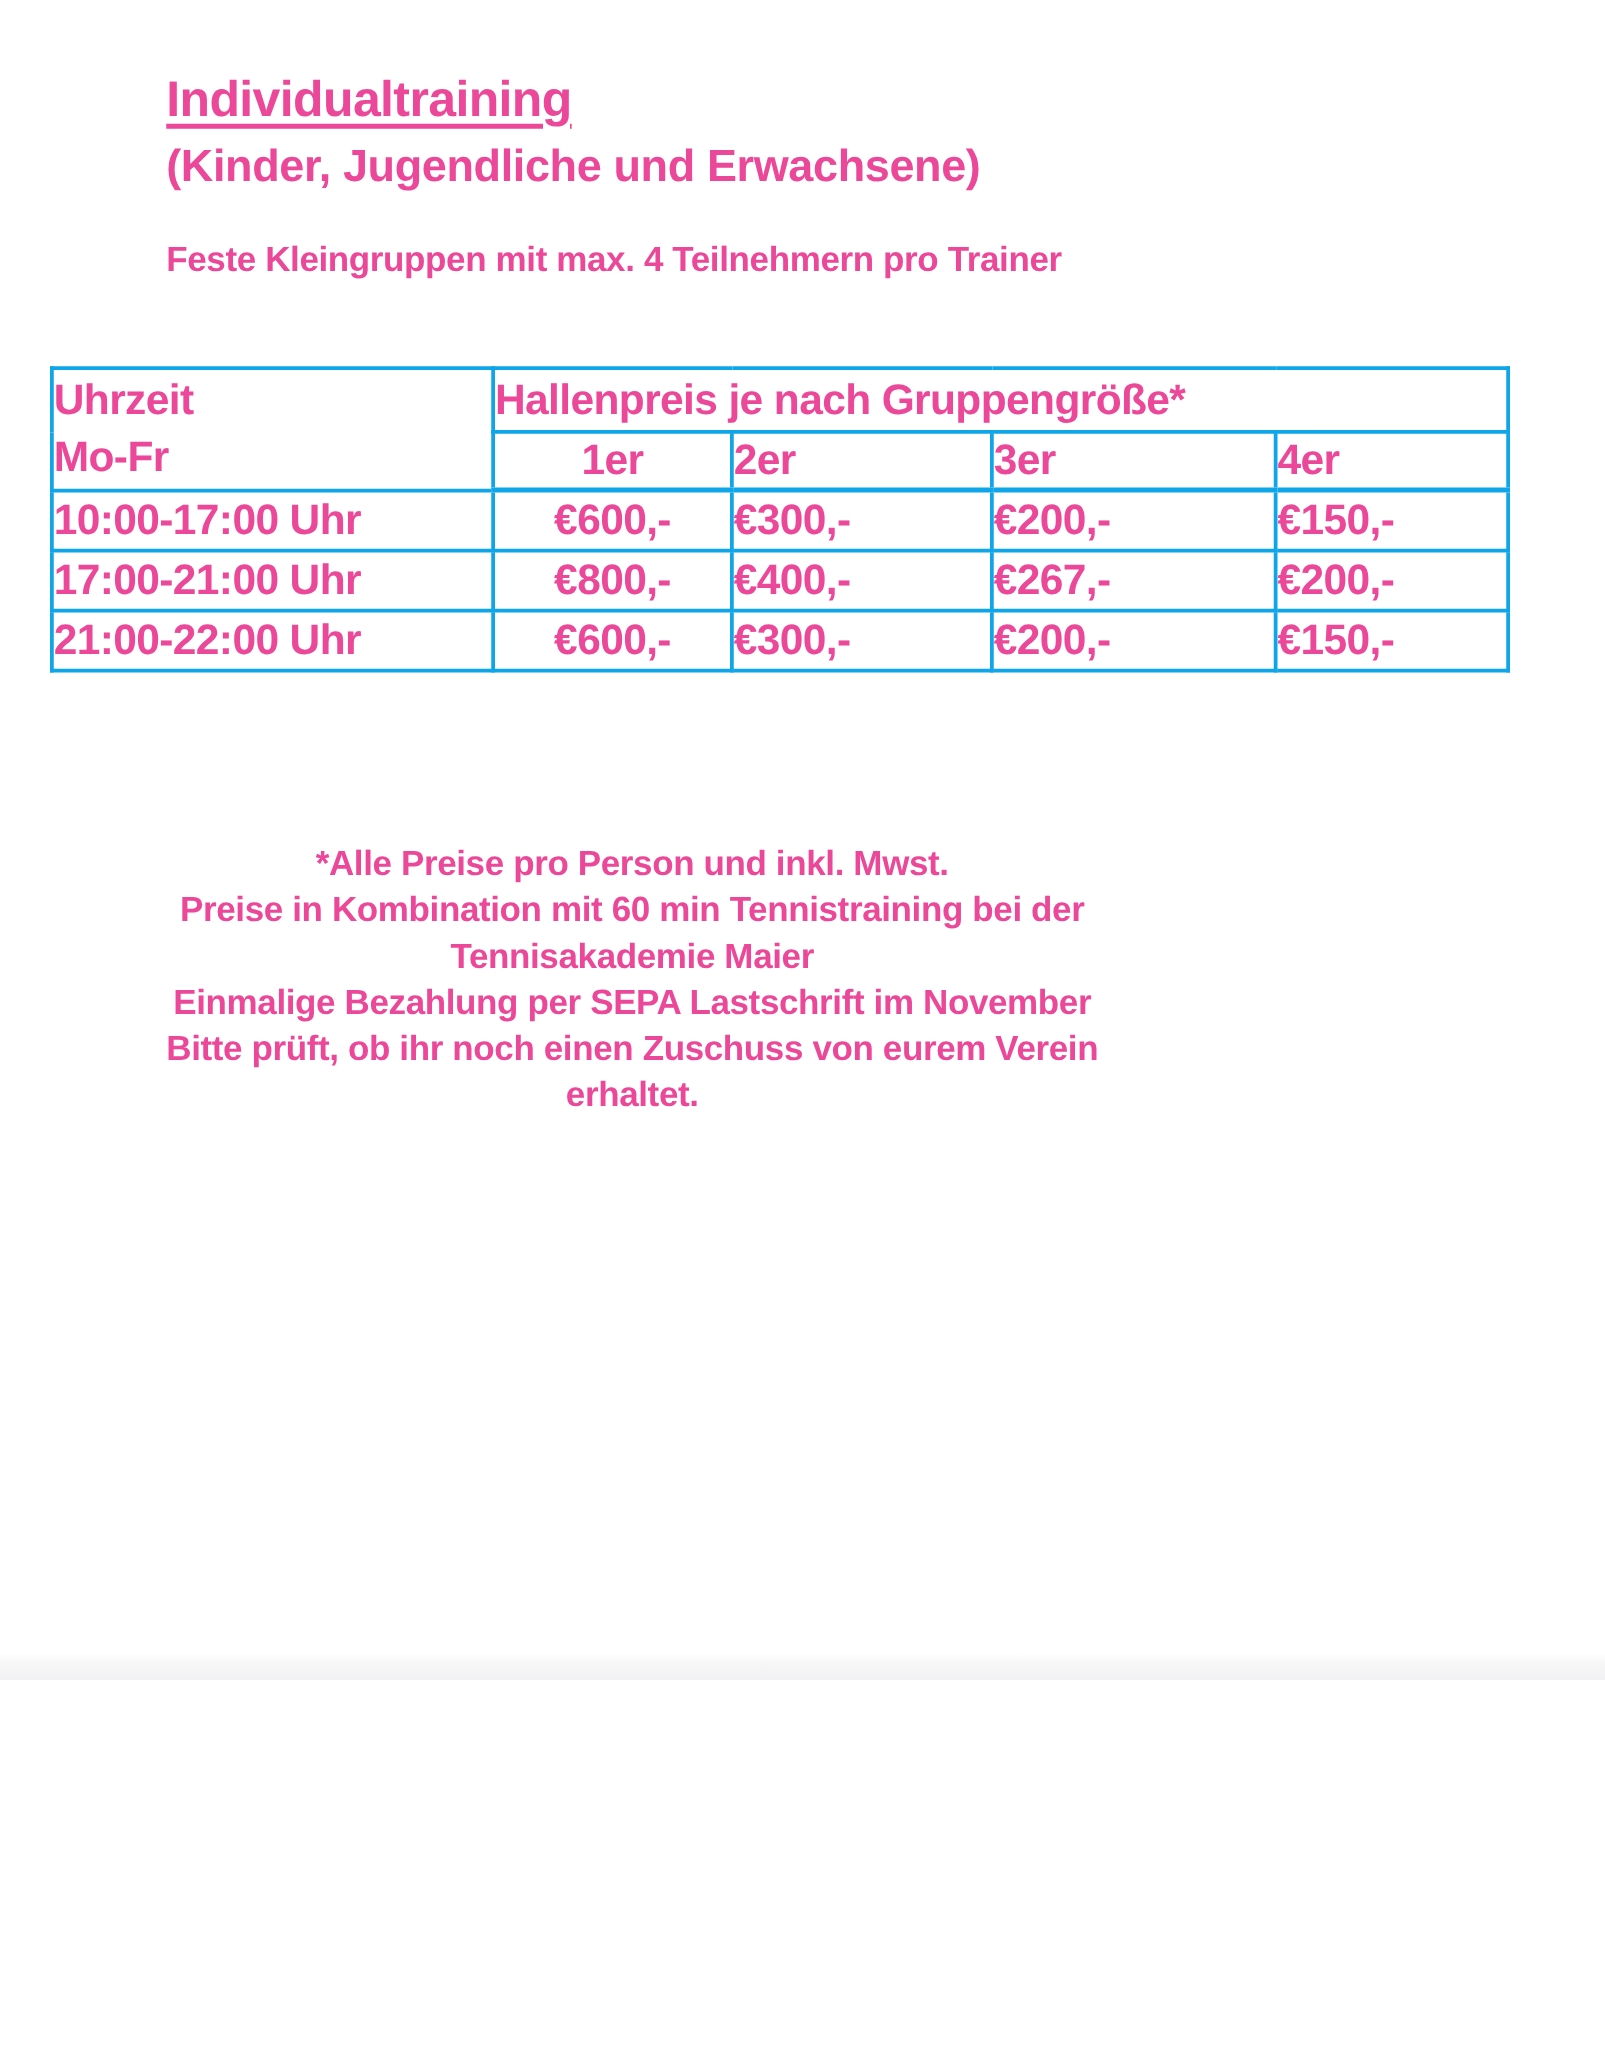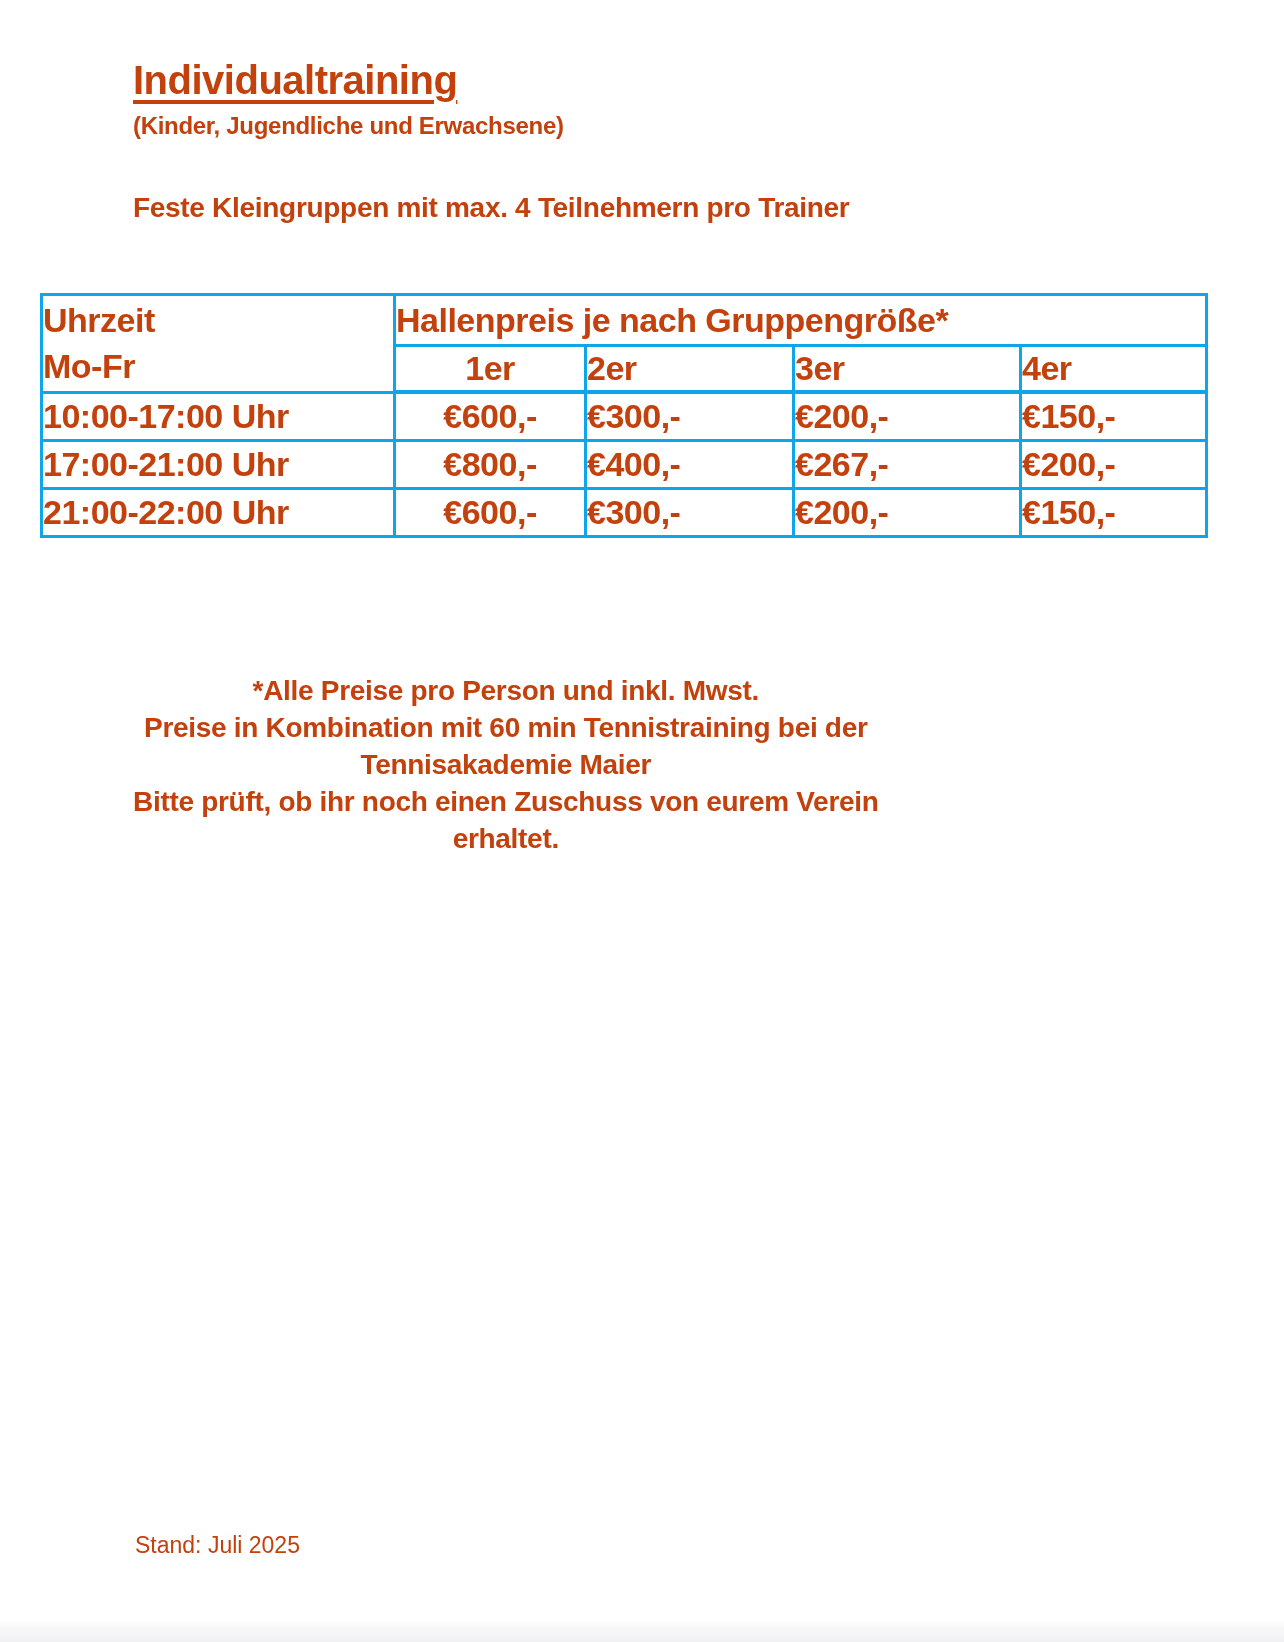--- a/index.html
+++ b/index.html
@@ -3,44 +3,44 @@
 <meta charset="utf-8">
 <style>
   html, body {
     margin: 0;
     padding: 0;
     background: #ffffff;
   }
   .page {
     position: relative;
     width: 1284px;
-    height: 1642px;
+    height: 1344px;
     background: #ffffff;
     overflow: hidden;
     font-family: "Liberation Sans", sans-serif;
-    color: #c2410c;
+    color: #ec4899;
     -webkit-font-smoothing: antialiased;
   }
   .title {
     position: absolute;
     left: 133px;
     top: 58px;
     margin: 0;
     font-size: 40px;
     font-weight: 800;
     letter-spacing: -0.5px;
     text-decoration: underline;
     text-decoration-thickness: 4px;
     text-underline-offset: 6px;
   }
   .subtitle {
     position: absolute;
     left: 133px;
     top: 112px;
-    font-size: 24px;
+    font-size: 36px;
     font-weight: 700;
     letter-spacing: -0.3px;
   }
   .intro {
     position: absolute;
     left: 133px;
     top: 192px;
     font-size: 28px;
     font-weight: 700;
     letter-spacing: -0.3px;
@@ -157,20 +157,21 @@
       <td class="cell-left">€200,-</td>
       <td class="cell-left">€150,-</td>
     </tr>
   </tbody>
     </table>
 
   <div class="notes">
     <div>*Alle Preise pro Person und inkl. Mwst.</div>
     <div>Preise in Kombination mit 60 min Tennistraining bei der</div>
     <div>Tennisakademie Maier</div>
+    <div>Einmalige Bezahlung per SEPA Lastschrift im November</div>
     <div>Bitte prüft, ob ihr noch einen Zuschuss von eurem Verein</div>
     <div>erhaltet.</div>
   </div>
 
   <div class="stand">Stand: Juli 2025</div>
 
   <div class="bottom-shade"></div>
 
 </div>
 

